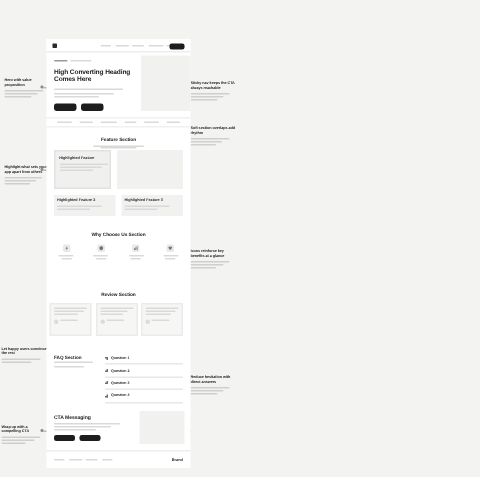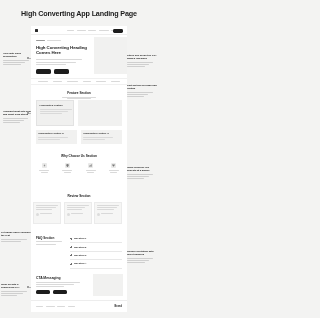--- a/index.html
+++ b/index.html
@@ -132,21 +132,20 @@
   .anno-b { margin-top: 1.4px; }
   .anno-b .bar { height: 0.9px; margin-bottom: 1px; background: #cfcfcf; }
   .leader { position: absolute; height: 0.4px; background: #b9b9b9; }
   .leader-dot { position: absolute; width: 1.6px; height: 1.6px; border-radius: 50%; background: #8d8d8d; }
 </style>
 </head>
 <body>
 
 <div id="board">
 
-  <div class="board-title">High Converting App Landing Page</div>
 
   <div class="anno" style="left:3px; top:52px;">
     <div class="anno-t">Hero with value proposition</div>
     <div class="anno-b">
       <div class="bar" style="width:26px;"></div>
         <div class="bar" style="width:22px;"></div>
         <div class="bar" style="width:18px;"></div>
     </div>
   </div>
   <div class="leader" style="left:29px; top:58px; width:4px;"></div>

